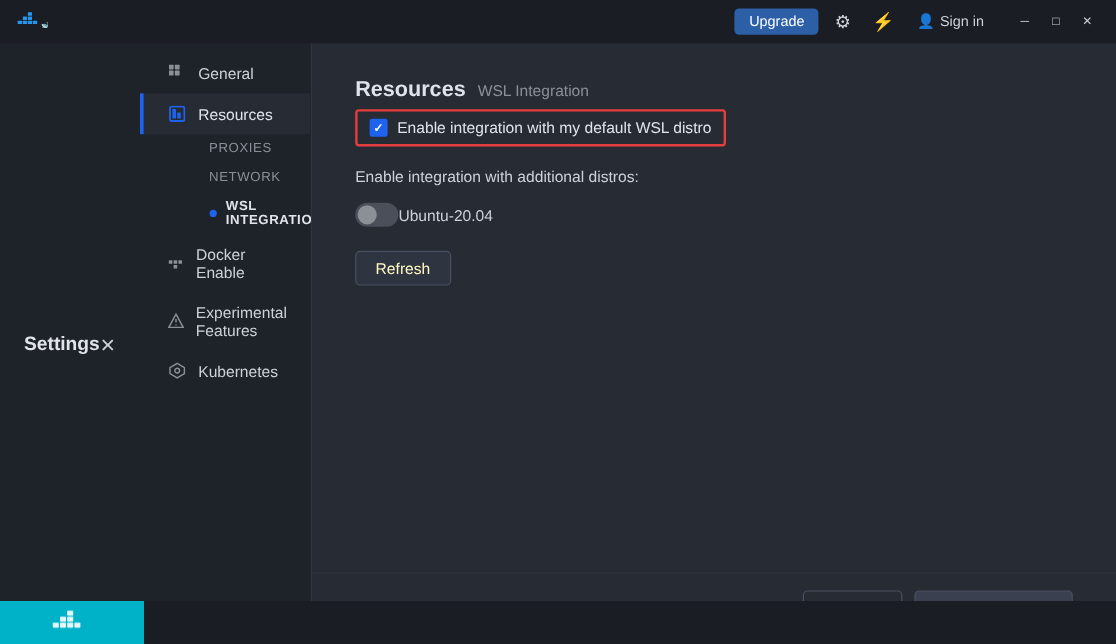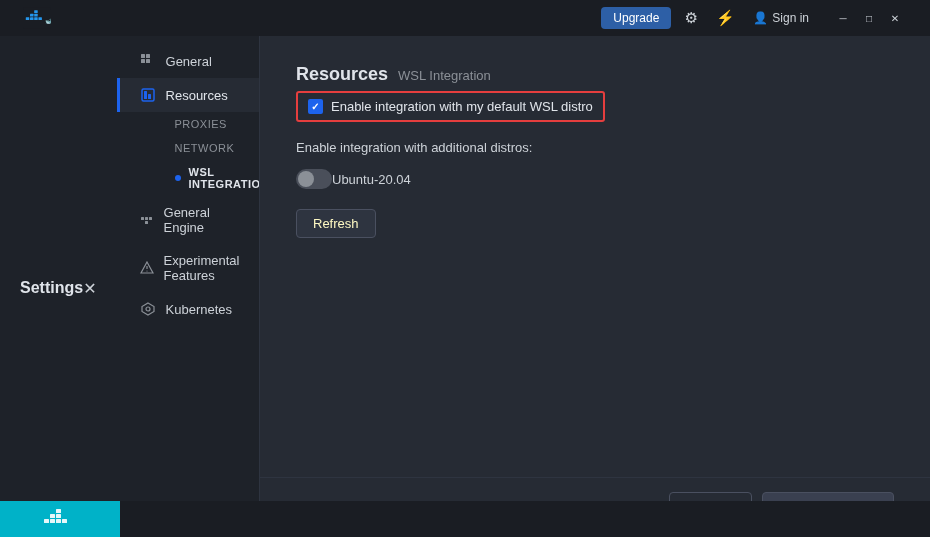--- a/index.html
+++ b/index.html
@@ -14,21 +14,21 @@
       position: relative;
     }
 
     
     .titlebar {
       height: 36px;
       background: #1a1d23;
       display: flex;
       align-items: center;
       justify-content: space-between;
-      padding: 0 23px;
+      padding: 0 12px;
       position: relative;
     }
     .titlebar-left {
       display: flex;
       align-items: center;
       gap: 8px;
     }
     .docker-logo {
       display: flex;
       align-items: center;
@@ -438,21 +438,21 @@
 
       <div class="nav-item">
         <span class="nav-item-icon">
           <svg width="14" height="14" viewBox="0 0 14 14" fill="none">
               <rect x="1" y="4" width="3" height="3" fill="#8b9097" rx="0.5"></rect>
               <rect x="5" y="4" width="3" height="3" fill="#8b9097" rx="0.5"></rect>
               <rect x="9" y="4" width="3" height="3" fill="#8b9097" rx="0.5"></rect>
               <rect x="5" y="8" width="3" height="3" fill="#8b9097" rx="0.5"></rect>
             </svg>
         </span>
-        <span>General Engine</span>
+        <span>Docker Enable</span>
       </div>
 
       <div class="nav-item">
         <span class="nav-item-icon">
           <svg width="14" height="14" viewBox="0 0 14 14" fill="none">
               <polygon points="7,1 13,12 1,12" stroke="#8b9097" stroke-width="1.2" fill="none"></polygon>
               <line x1="7" y1="5" x2="7" y2="8" stroke="#8b9097" stroke-width="1.2"></line>
               <circle cx="7" cy="10" r="0.6" fill="#8b9097"></circle>
             </svg>
         </span>

